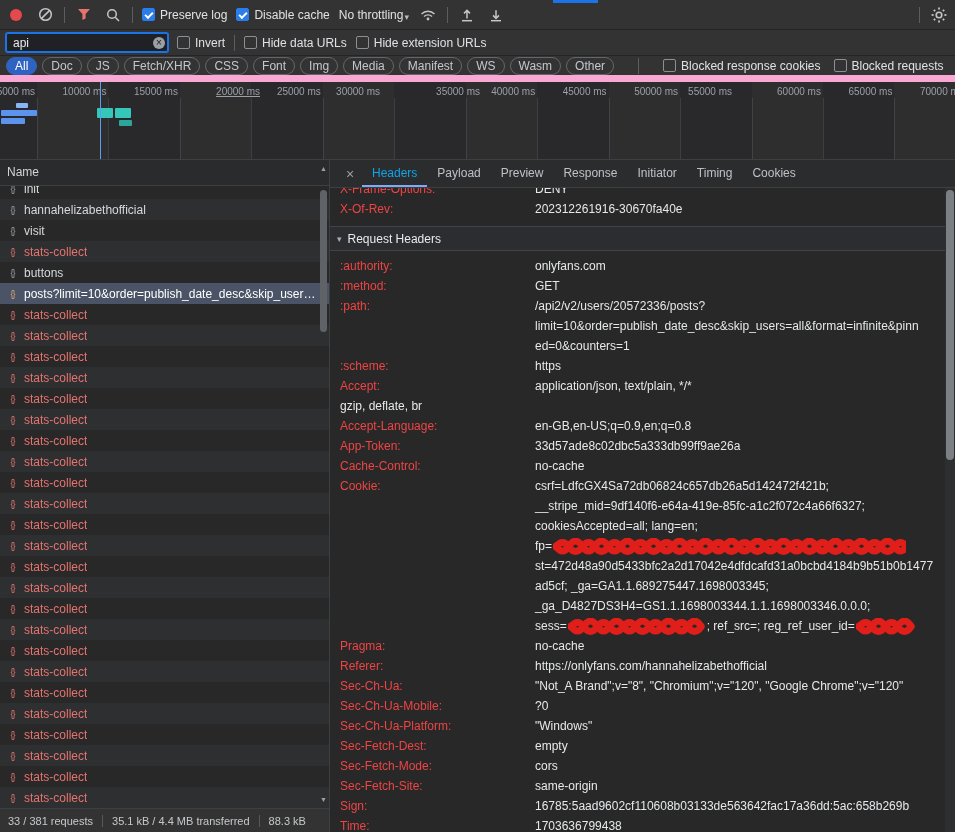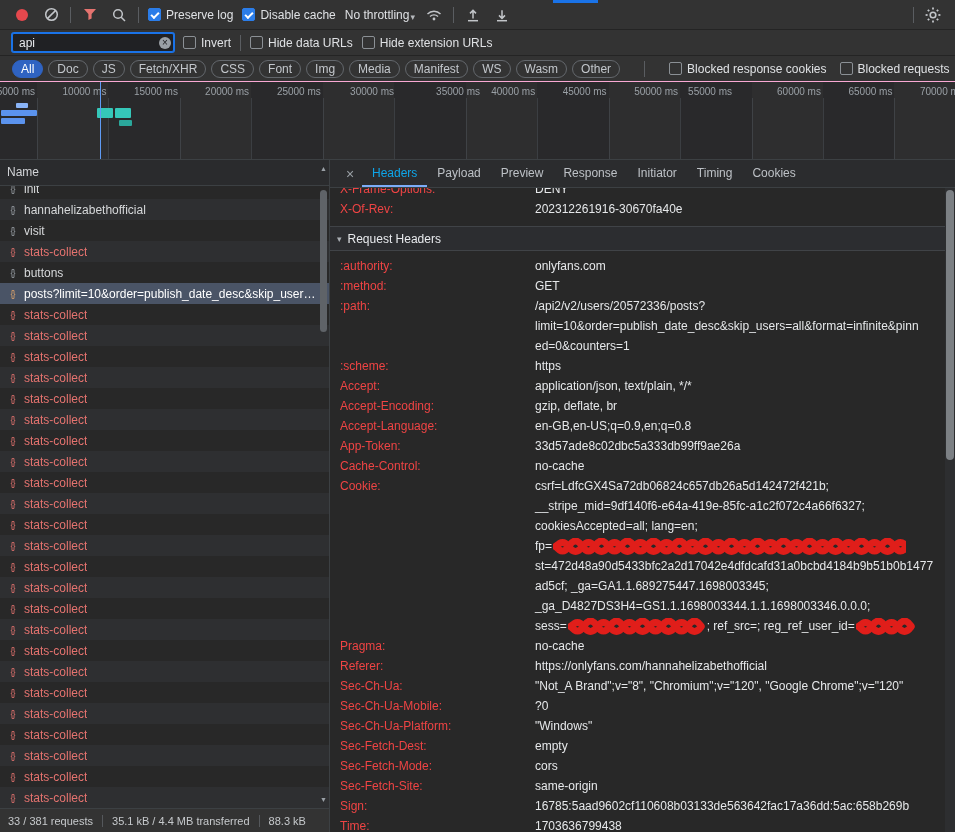--- a/index.html
+++ b/index.html
@@ -1,24 +1,24 @@
 <!DOCTYPE html>
 <html><head>
 <meta charset="utf-8">
 <style>
   *{box-sizing:border-box;margin:0;padding:0}
   html,body{background:#1b1b1b}
   body{font-family:"Liberation Sans",sans-serif}
   #app{position:relative;width:955px;height:832px;background:#282828;color:#dfe1e4;font-size:12px;overflow:hidden}
 
   
-  .toolbar{display:flex;align-items:center;background:#333333;padding:0 12px;gap:9px;flex:none}
+  .toolbar{display:flex;align-items:center;background:#333333;padding:0 6px;gap:9px;flex:none}
   #toolbar-top{height:30px;border-bottom:1px solid #242424}
   #filter-row{height:26px;border-bottom:1px solid #242424}
-  #chips-row{height:26px;border-bottom:1px solid #f9a8d4;gap:24px}
+  #chips-row{height:26px;border-bottom:7px solid #f9a8d4;gap:24px}
   .tdiv{width:1px;height:16px;background:#5a5d61;flex:none}
   .icon-btn{display:flex;align-items:center;justify-content:center;width:20px;height:20px;flex:none}
   .rec{width:12px;height:12px;border-radius:50%;background:#e5484d}
   .cb-wrap{display:flex;align-items:center;gap:5px;flex:none;white-space:nowrap}
   .cb{position:relative;width:13px;height:13px;border:1px solid #8b9095;border-radius:2px;flex:none;background:transparent}
   .cb.checked{background:#2b7de9;border-color:#2b7de9}
   .cb.checked::after{content:"";position:absolute;left:2px;top:3px;width:6px;height:3px;border-left:2px solid #fff;border-bottom:2px solid #fff;transform:rotate(-45deg)}
   .throttle{display:flex;align-items:flex-end;gap:1px;flex:none}
   .caret{font-size:9px;color:#b6b9bd}
   #top-strip{position:absolute;left:553px;top:0;width:45px;height:3px;background:#1a73e8;z-index:30}
@@ -222,26 +222,26 @@
   <div id="overview">
       <div class="ov-grid" style="left: 37px;"></div>
       <div class="ov-label" style="left: -35px;">5000 ms</div>
       <div class="ov-band" style="left: 37px; width: 71.45px;"></div>
       <div class="ov-grid" style="left: 108.45px;"></div>
       <div class="ov-label" style="left: 36.45px;">10000 ms</div>
       <div class="ov-grid" style="left: 179.9px;"></div>
       <div class="ov-label" style="left: 107.9px;">15000 ms</div>
       <div class="ov-band" style="left: 179.9px; width: 71.45px;"></div>
       <div class="ov-grid" style="left: 251.35px;"></div>
-      <div class="ov-label" style="left: 179px;">20000 ms</div>
+      <div class="ov-label" style="left: 190px; text-decoration: underline;">20000 ms</div>
       <div class="ov-grid" style="left: 322.8px;"></div>
       <div class="ov-label" style="left: 250.8px;">25000 ms</div>
       <div class="ov-band" style="left: 322.8px; width: 71.45px;"></div>
       <div class="ov-grid" style="left: 394.25px;"></div>
-      <div class="ov-label" style="left: 324px;">30000 ms</div>
+      <div class="ov-label" style="left: 310px;">30000 ms</div>
       <div class="ov-grid" style="left: 465.7px;"></div>
       <div class="ov-label" style="left: 410px;">35000 ms</div>
       <div class="ov-band" style="left: 465.7px; width: 71.45px;"></div>
       <div class="ov-grid" style="left: 537.15px;"></div>
       <div class="ov-label" style="left: 465.15px;">40000 ms</div>
       <div class="ov-grid" style="left: 608.6px;"></div>
       <div class="ov-label" style="left: 536.6px;">45000 ms</div>
       <div class="ov-band" style="left: 608.6px; width: 71.45px;"></div>
       <div class="ov-grid" style="left: 680.05px;"></div>
       <div class="ov-label" style="left: 608.05px;">50000 ms</div>
@@ -459,21 +459,20 @@
                 <div class="hdr-line">https</div>
               </div>
             </div>
             <div class="hdr-row">
               <div class="hdr-key">Accept:</div>
               <div class="hdr-val">
                 <div class="hdr-line">application/json, text/plain, */*</div>
               </div>
             </div>
             <div class="hdr-row">
-              <div class="hdr-key">Accept-Encoding:</div>
               <div class="hdr-val">
                 <div class="hdr-line">gzip, deflate, br</div>
               </div>
             </div>
             <div class="hdr-row">
               <div class="hdr-key">Accept-Language:</div>
               <div class="hdr-val">
                 <div class="hdr-line">en-GB,en-US;q=0.9,en;q=0.8</div>
               </div>
             </div>

